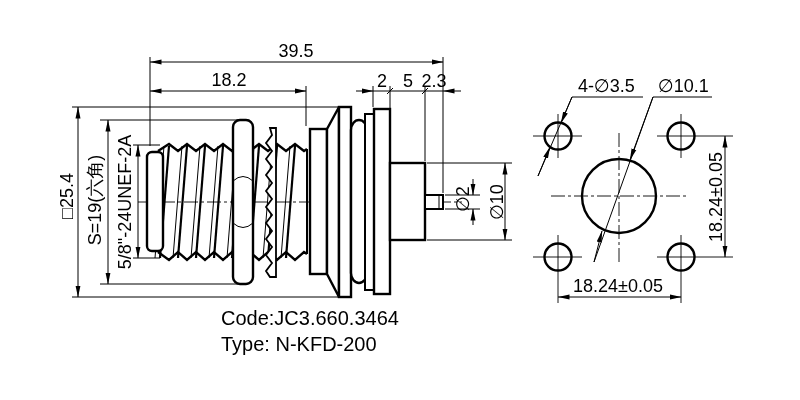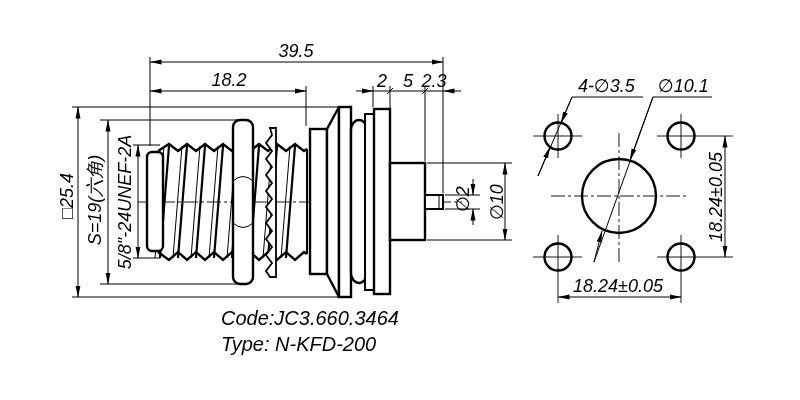--- a/index.html
+++ b/index.html
@@ -1,16 +1,16 @@
 <!DOCTYPE html>
 <html><head>
 <meta charset="utf-8">
 <style>
   html,body { margin:0; padding:0; background:#ffffff; }
-  .stage { position:relative; width:800px; height:400px; background:#ffffff; overflow:hidden;font-style:italic; }
+  .stage { position:relative; width:800px; height:400px; background:#ffffff; overflow:hidden; }
   svg { display:block; }
   svg text { font-family:"Liberation Sans","DejaVu Sans",sans-serif; fill:#000; }
   .dimtext { font-size:18px; }
   .titletext { font-size:20px; }
   .outline { stroke:#000; stroke-width:2.4; fill:none; }
   .outline2 { stroke:#000; stroke-width:2; fill:none; }
   .fillw { fill:#ffffff; }
   .dim { stroke:#000; stroke-width:1; fill:none; }
   .cl { stroke:#000; stroke-width:0.9; fill:none; stroke-dasharray:14 3 3 3; }
   .cls { stroke:#000; stroke-width:0.9; fill:none; }

